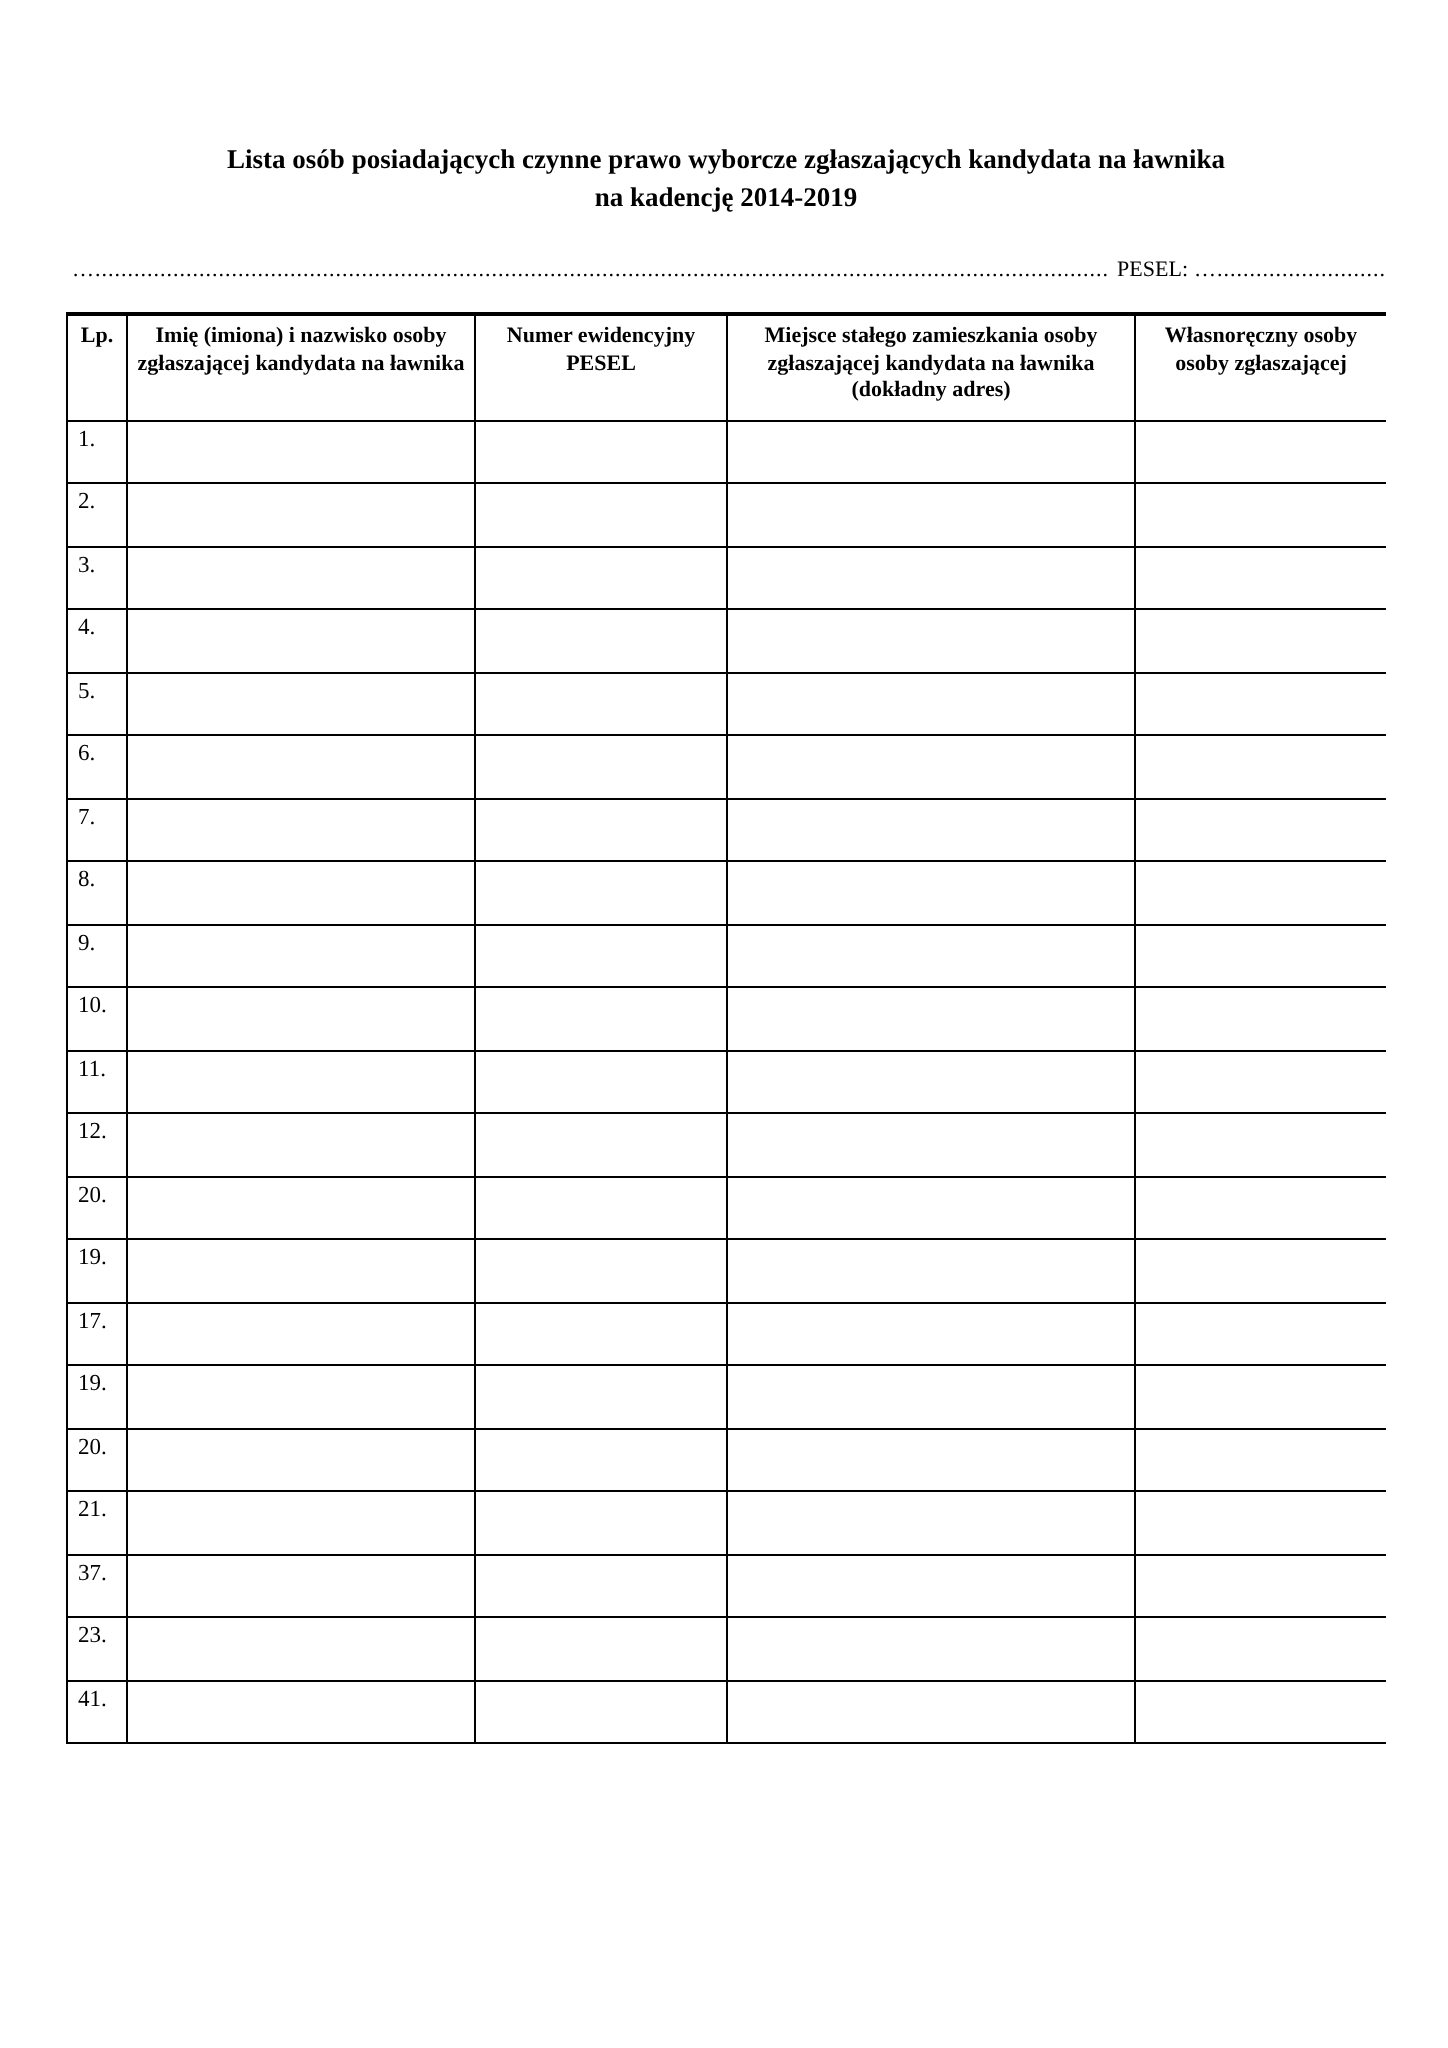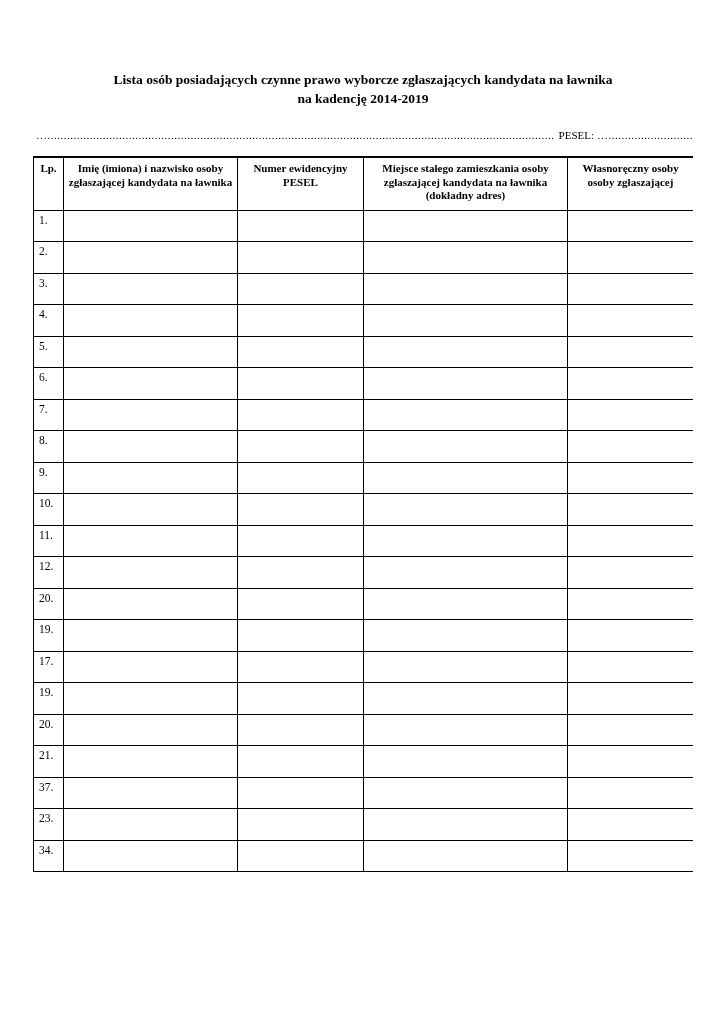--- a/index.html
+++ b/index.html
@@ -246,21 +246,21 @@
           <td></td>
         </tr>
           <tr>
           <td class="lp-cell">23.</td>
           <td></td>
           <td></td>
           <td></td>
           <td></td>
         </tr>
           <tr>
-          <td class="lp-cell">34.</td>
+          <td class="lp-cell">41.</td>
           <td></td>
           <td></td>
           <td></td>
           <td></td>
         </tr>
         </tbody>
     </table>
   </div>
 
 </div>

